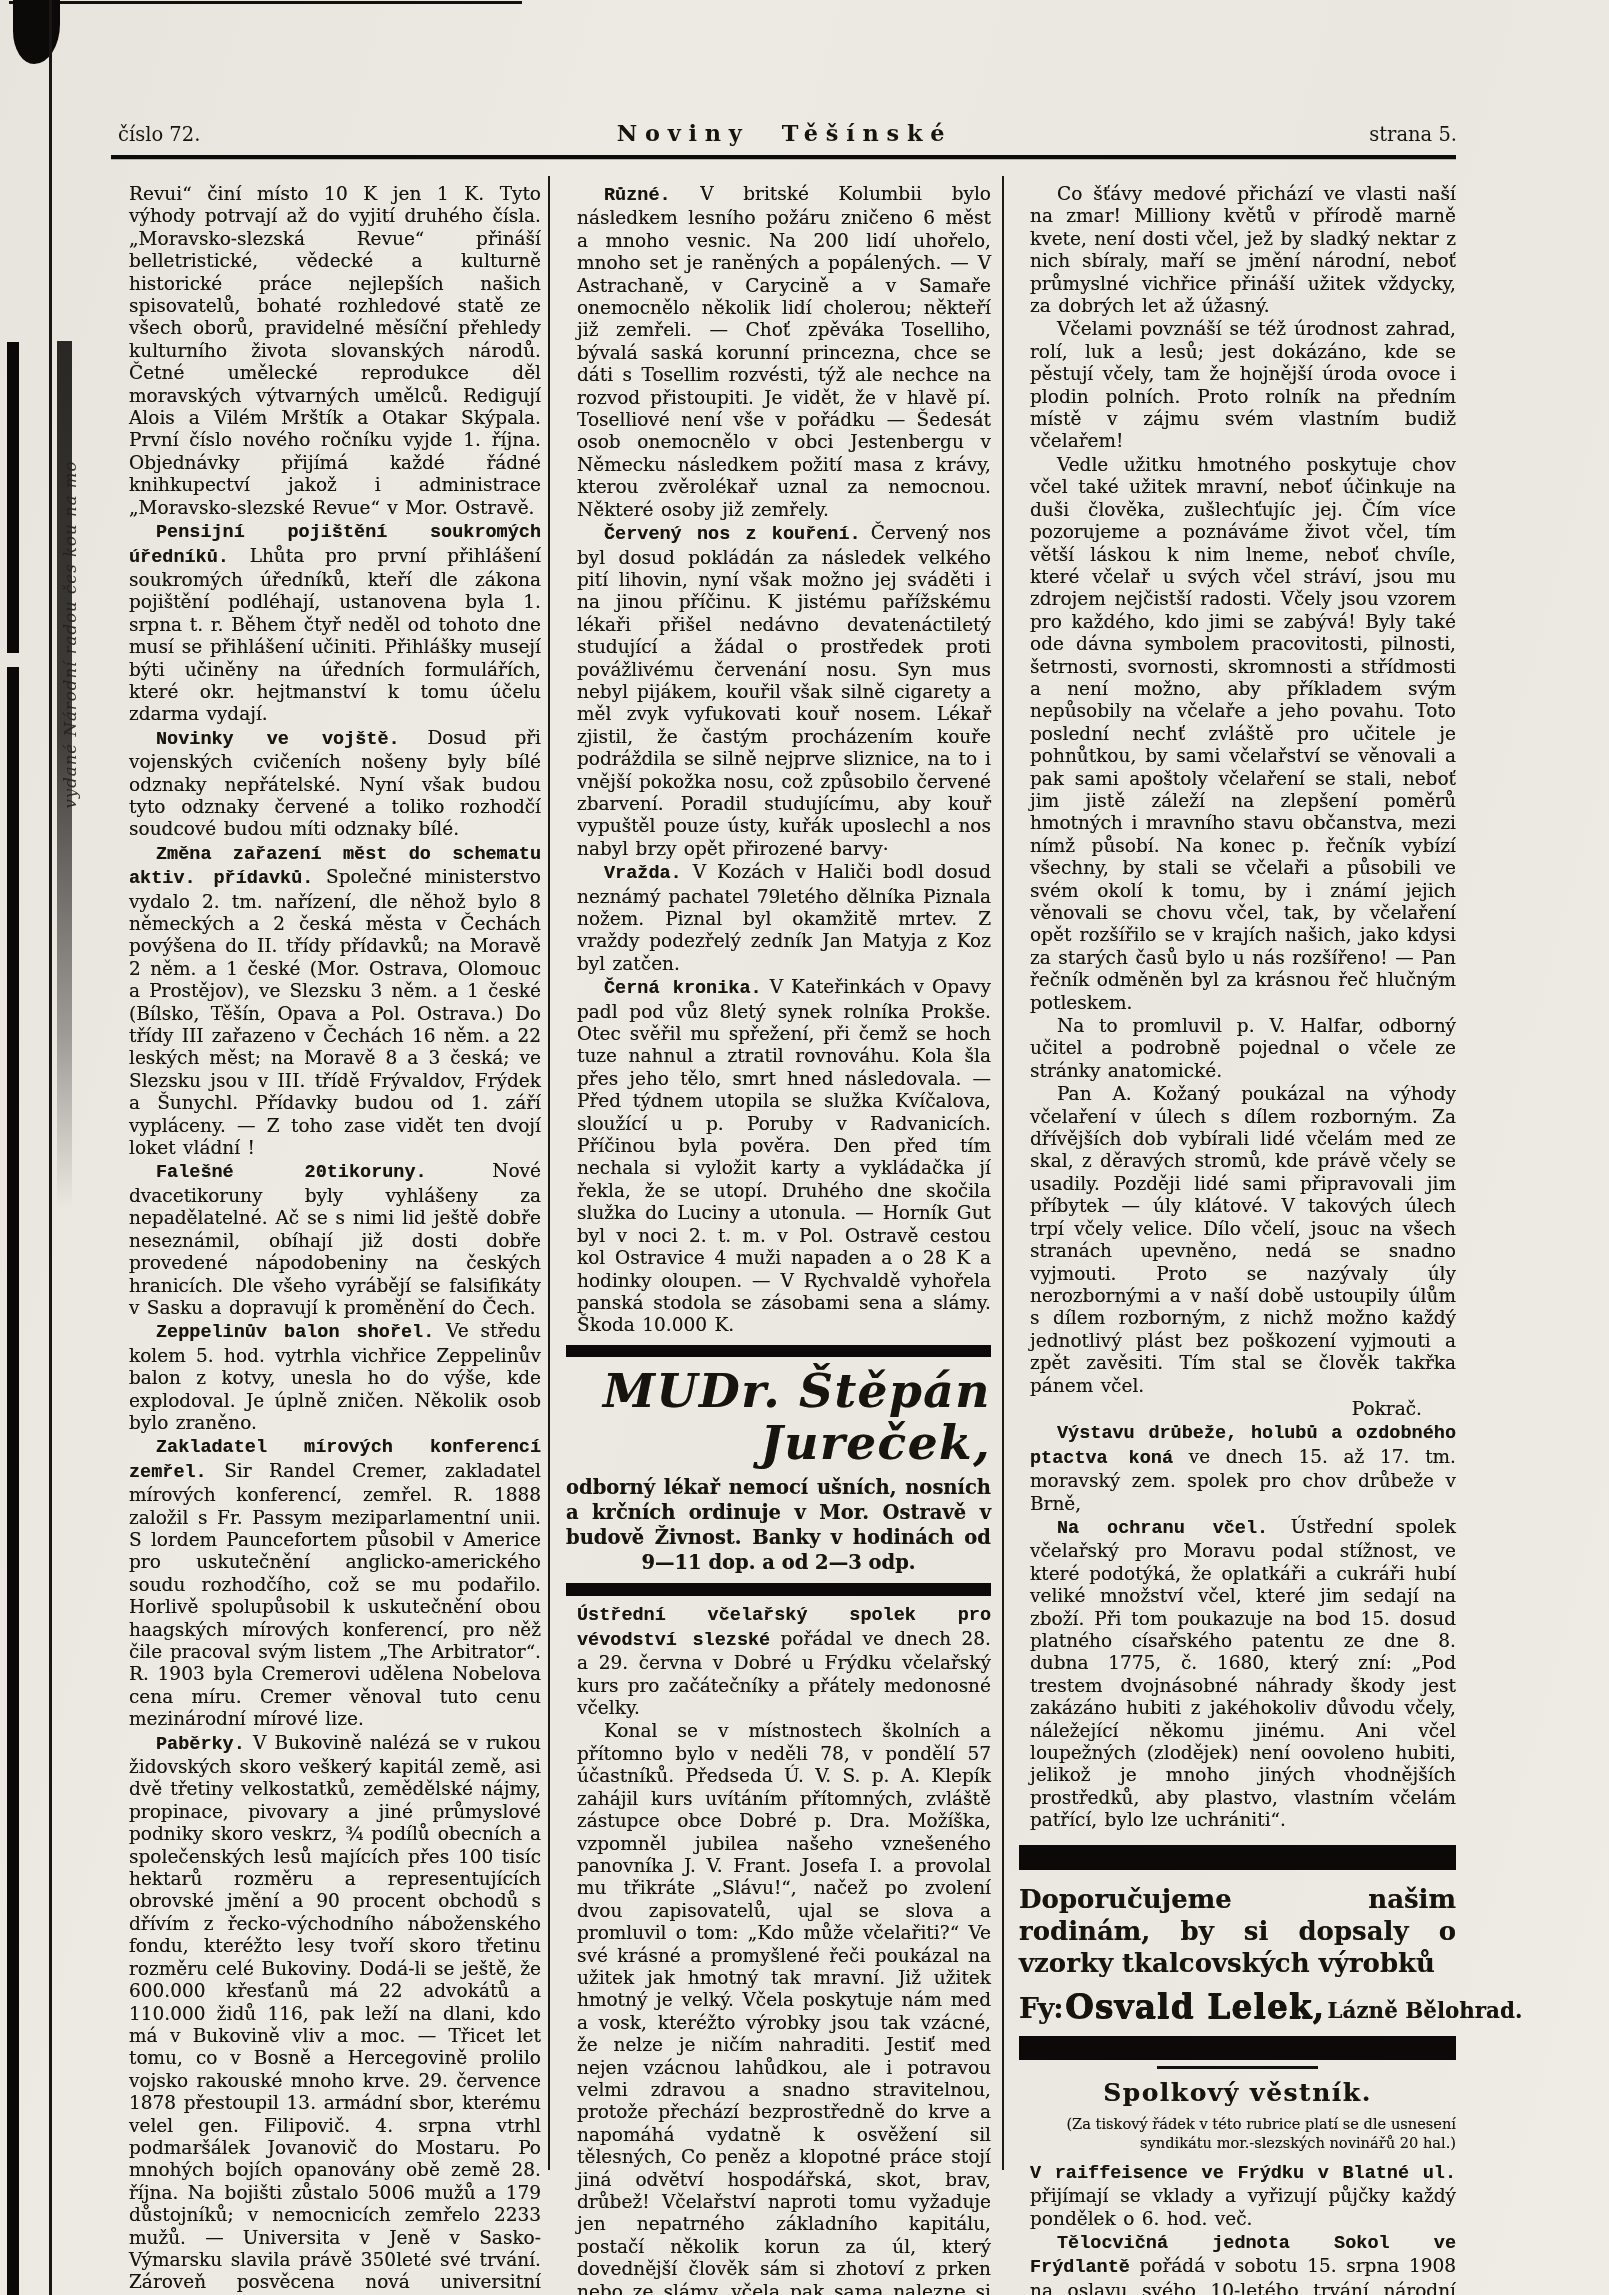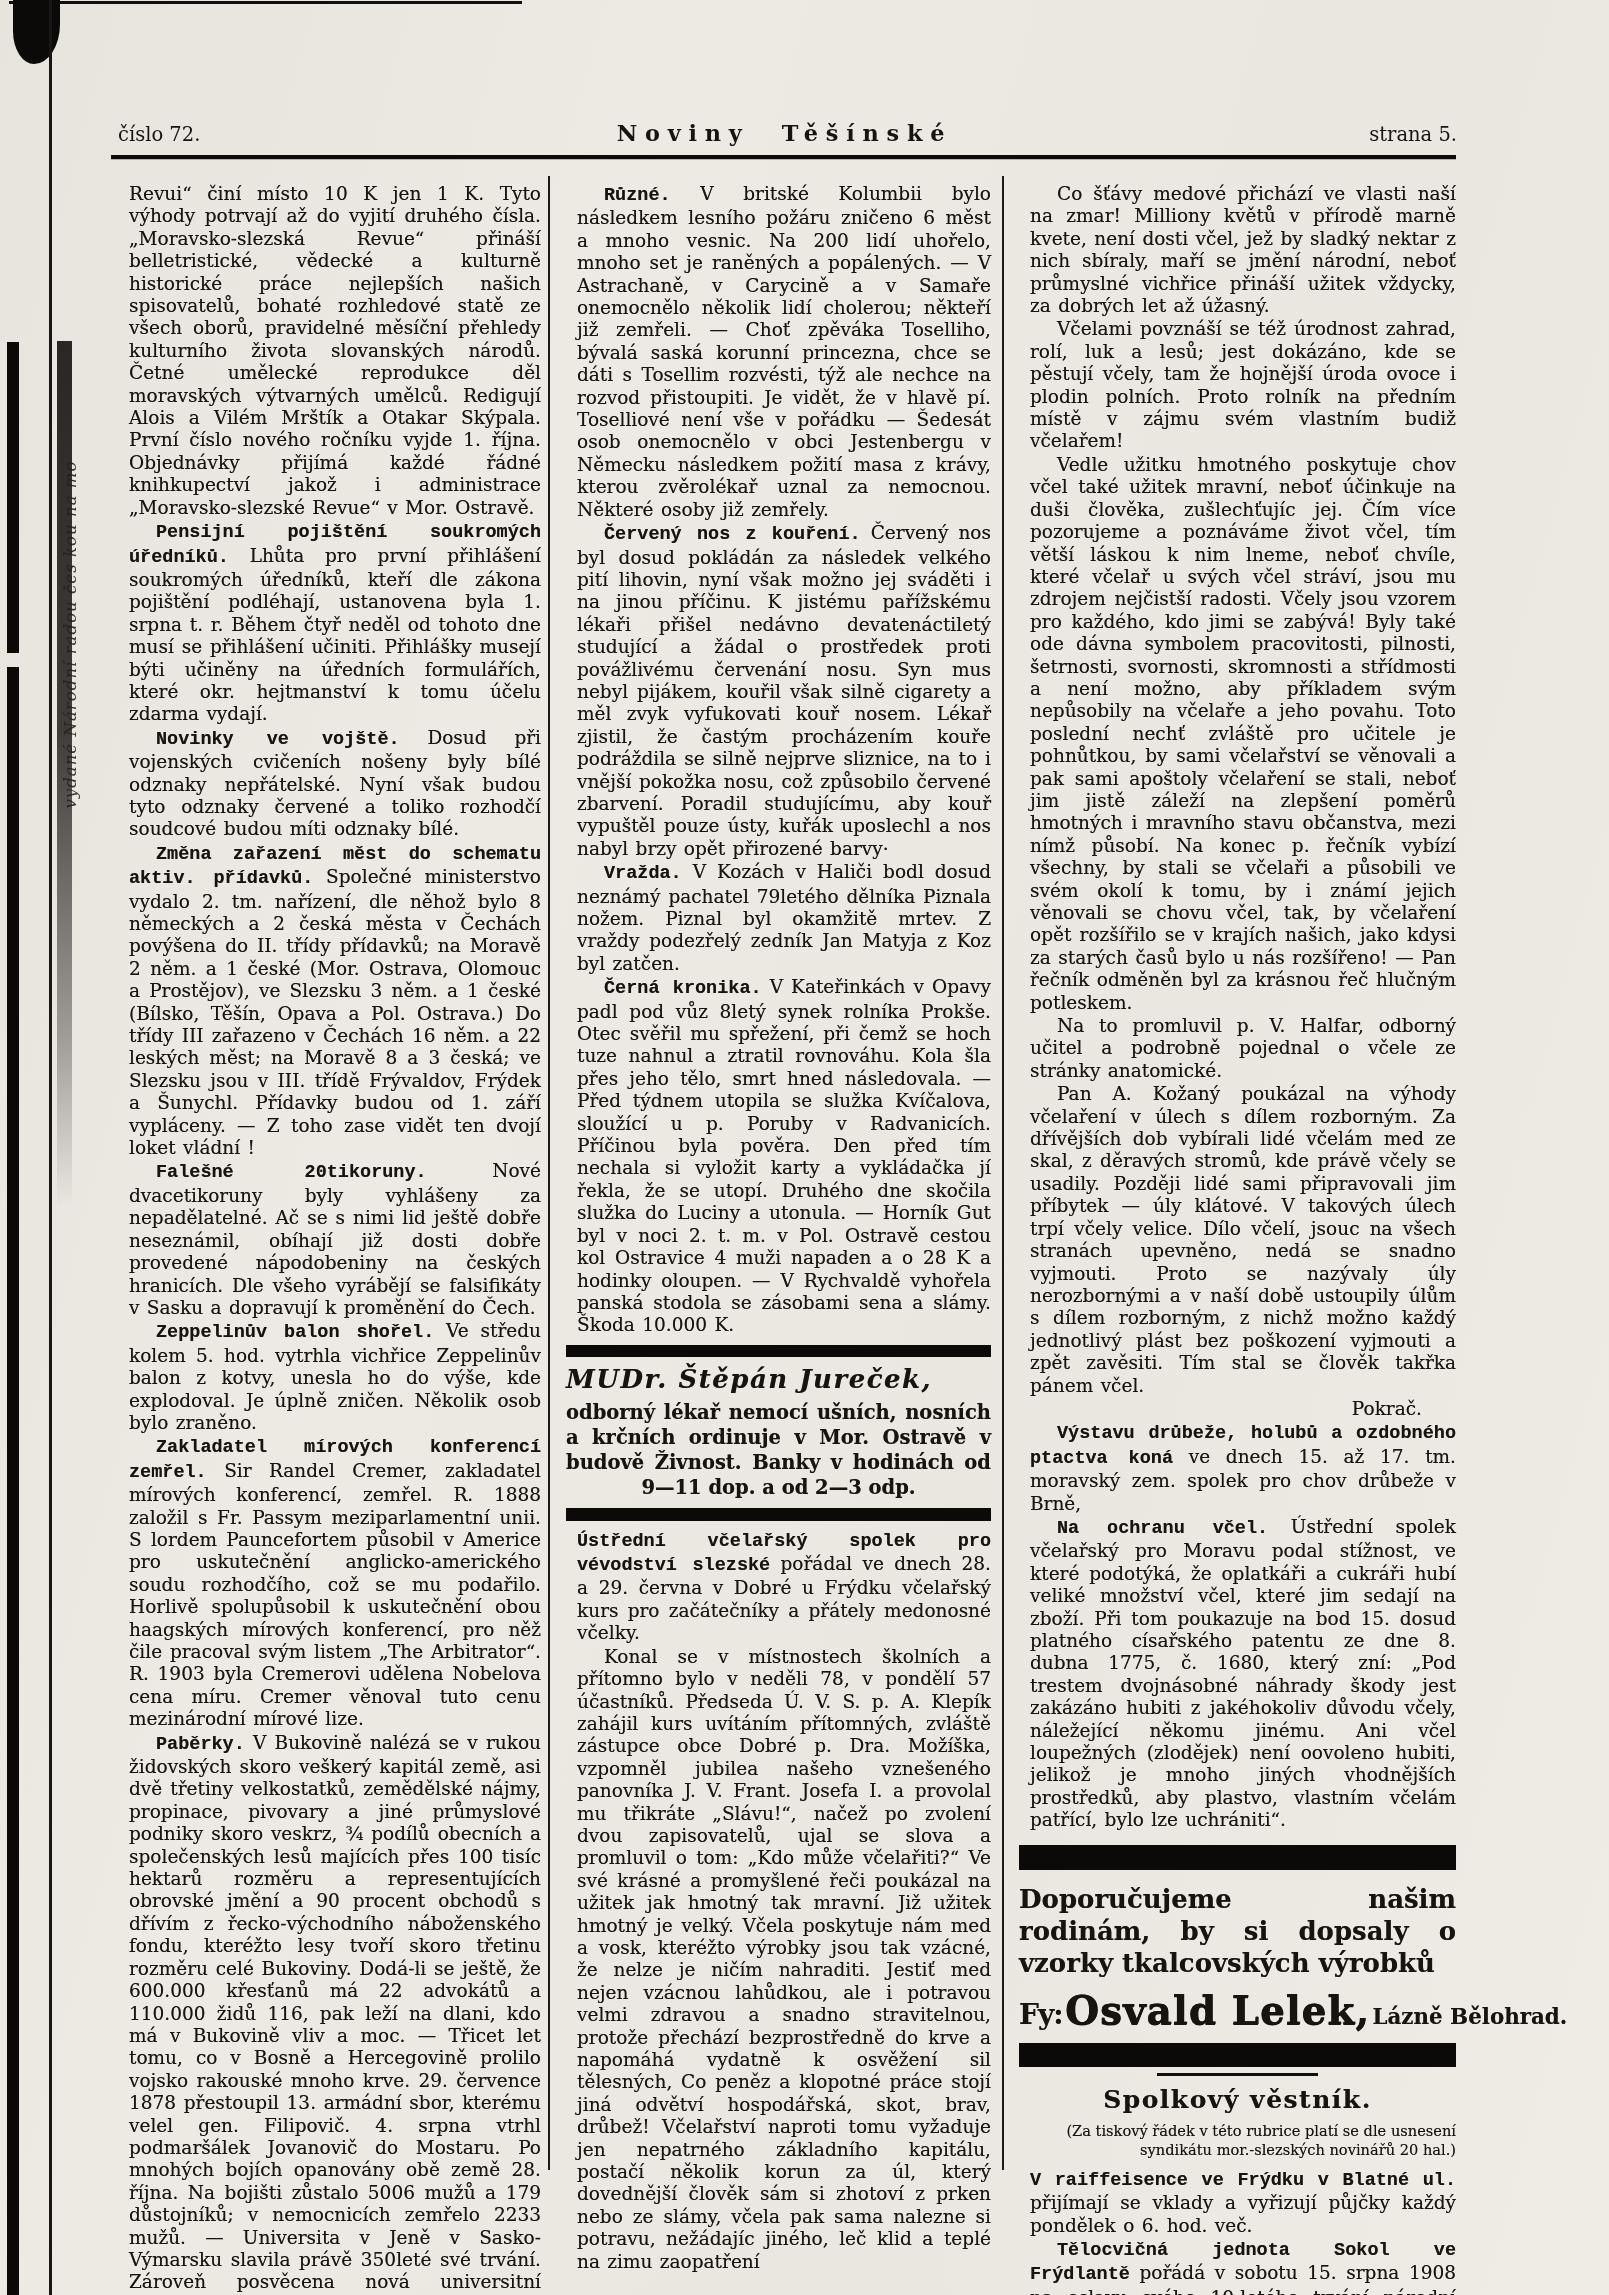--- a/index.html
+++ b/index.html
@@ -37,31 +37,31 @@
   .col2{left:566px;width:425px;}
   .col3{left:1019px;width:437px;}
   .divider{position:absolute;top:176px;width:1.5px;height:1994px;background:#1c1a17;}
   .div1{left:548px;} .div2{left:1002px;}
   .para{font-size:18.5px;line-height:22.4px;text-align:justify;text-indent:27px;margin:0 0 1px 11px;word-spacing:1.5px;}
   .para .lead{font-weight:bold;font-family:Liberation Mono, monospace;}
   .noindent{text-indent:0;}
   
   .bar{background:#0b0a09;}
   .ad-bar{height:12.7px;margin:7.8px 0;}
-  .ad-name{font-size:26px;font-weight:bold;font-style:italic;text-align:left;
+  .ad-name{font-size:47px;font-weight:bold;font-style:italic;text-align:right;
     letter-spacing:1.5px;margin:3.9px 0 6.8px 0;line-height:1.1;}
   .ad-body{font-size:19.5px;font-weight:bold;line-height:25px;text-align:justify;text-align-last:center;margin:0 0 4.9px 0;}
   .sec-heading{font-size:34px;font-weight:bold;text-align:center;letter-spacing:1.9px;margin:12.7px 0 10.7px 0;}
   
   .promo-bar1{height:25px;margin:13.6px 0 12.7px 0;}
   .promo-bar2{height:23.4px;margin:10.7px 0 5.8px 0;}
   .promo-text{font-size:26px;font-weight:bold;line-height:32px;text-align:justify;margin:0 0 7.8px 0;}
   .firm-line{white-space:nowrap;margin:2.9px 0 0 0;}
   .firm-prefix{font-size:28px;font-weight:bold;letter-spacing:-1px;}
-  .firm-name{font-size:39px;font-weight:bold;letter-spacing:1px;text-shadow:0.5px 0 0 #17130f,0 0.5px 0 #17130f;}
+  .firm-name{font-size:33px;font-weight:bold;letter-spacing:1px;text-shadow:0.5px 0 0 #17130f,0 0.5px 0 #17130f;}
   .firm-place{font-size:21.4px;font-weight:bold;}
   .short-rule{width:161px;height:2.9px;background:#111;margin:4.9px auto 9.7px auto;}
   .sec2-title{font-size:25px;font-weight:bold;text-align:center;letter-spacing:1.5px;margin:0 0 6.8px 0;}
   .sec2-note{font-size:14.6px;line-height:19px;text-align:right;margin:0 0 8.8px 0;}
   .pokrac{text-align:right;padding-right:34px;text-indent:0;}
 </style>
 </head>
 <body>
 
 <div class="page">

